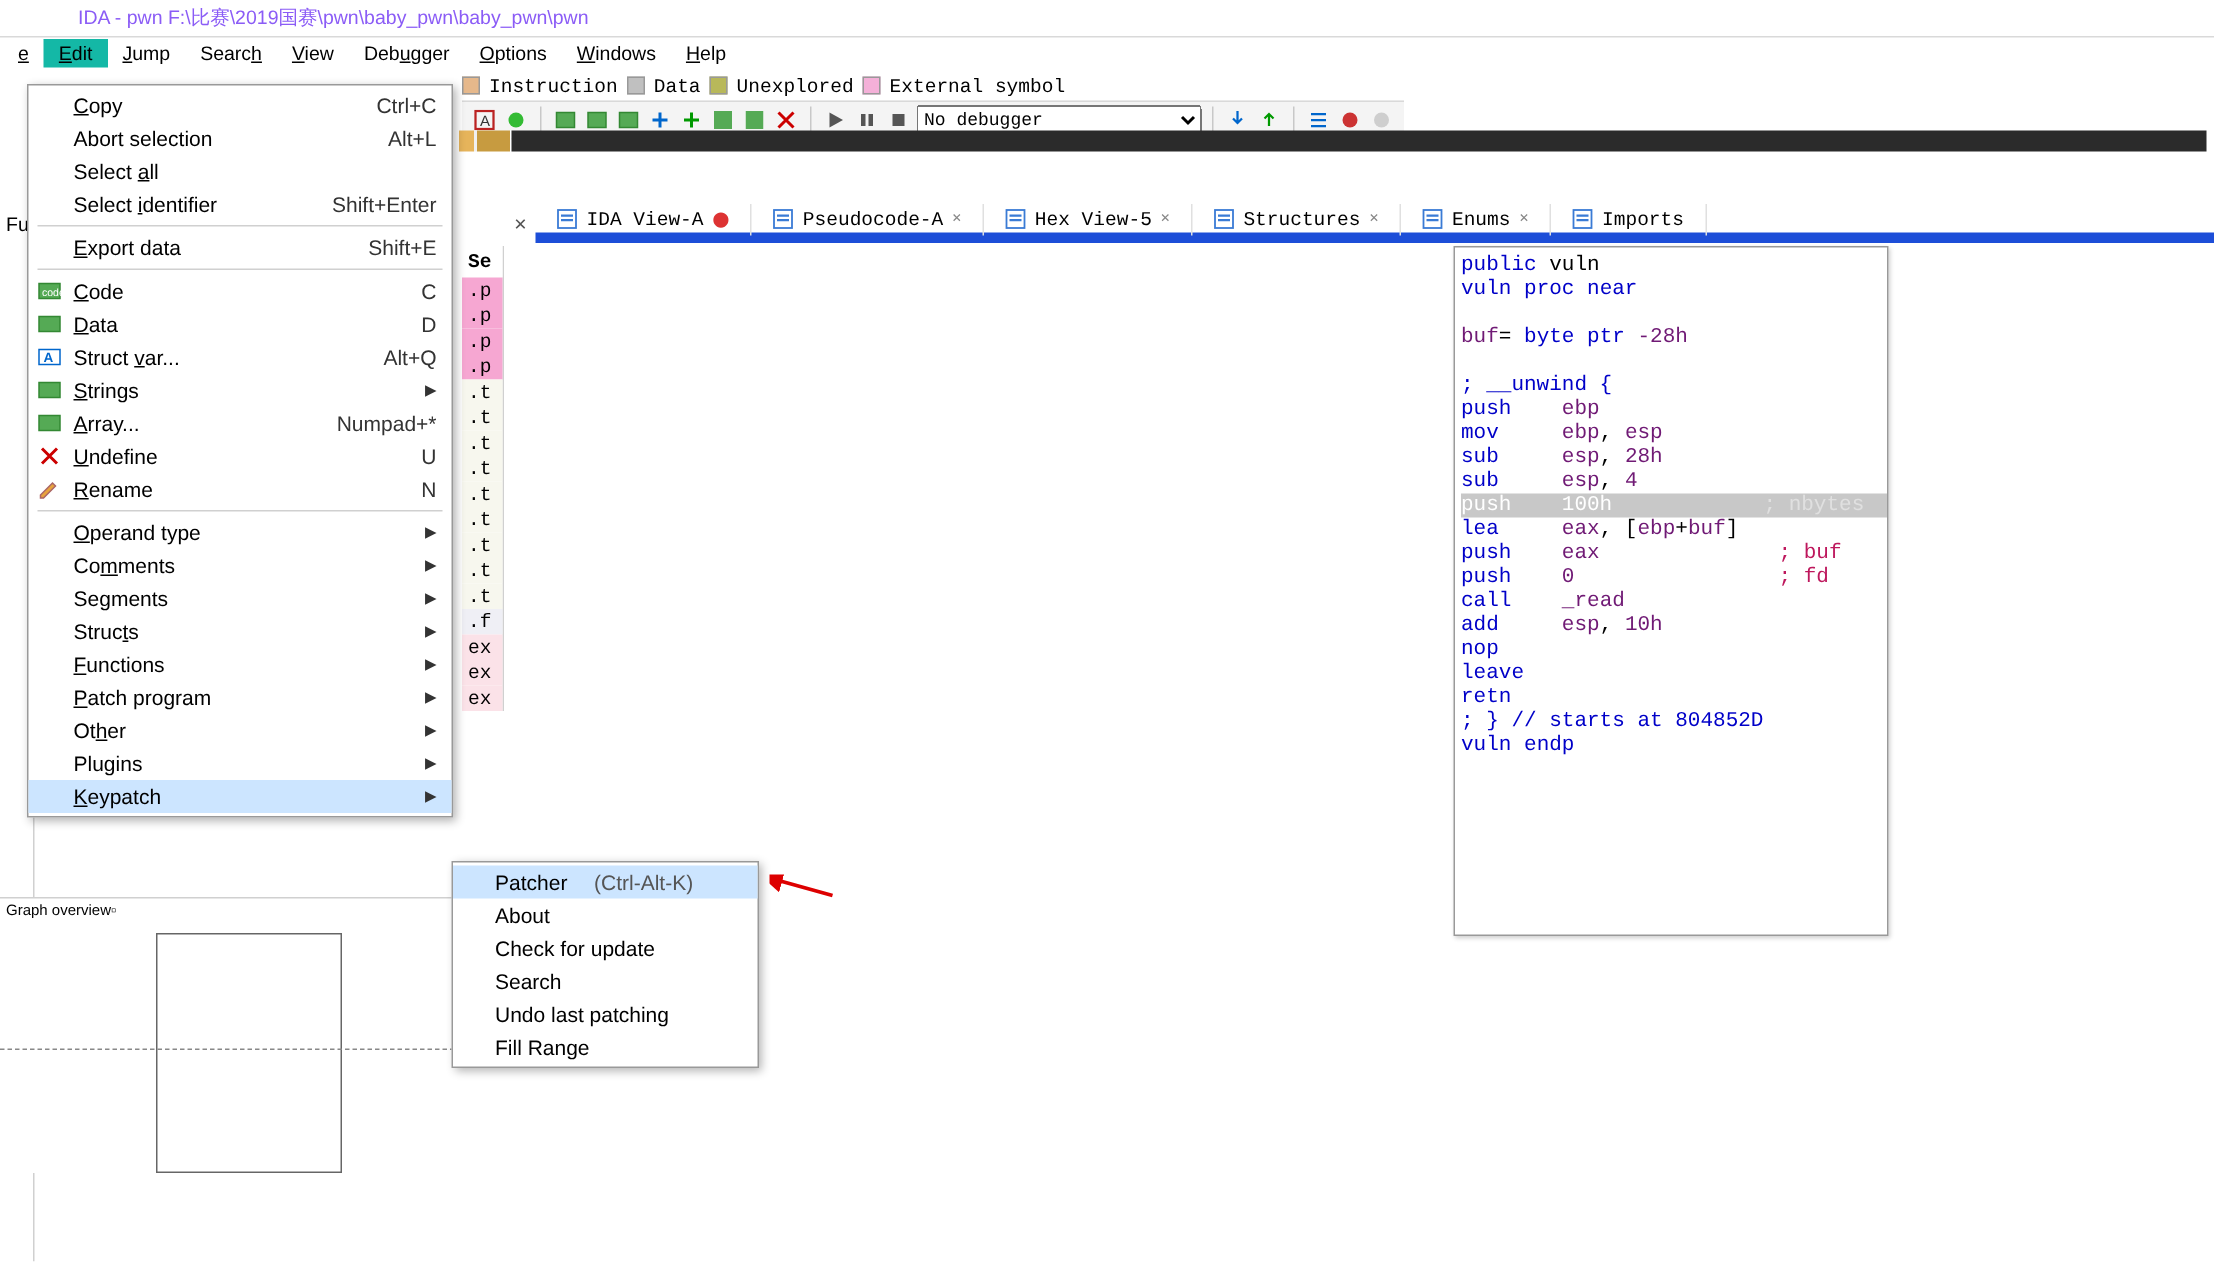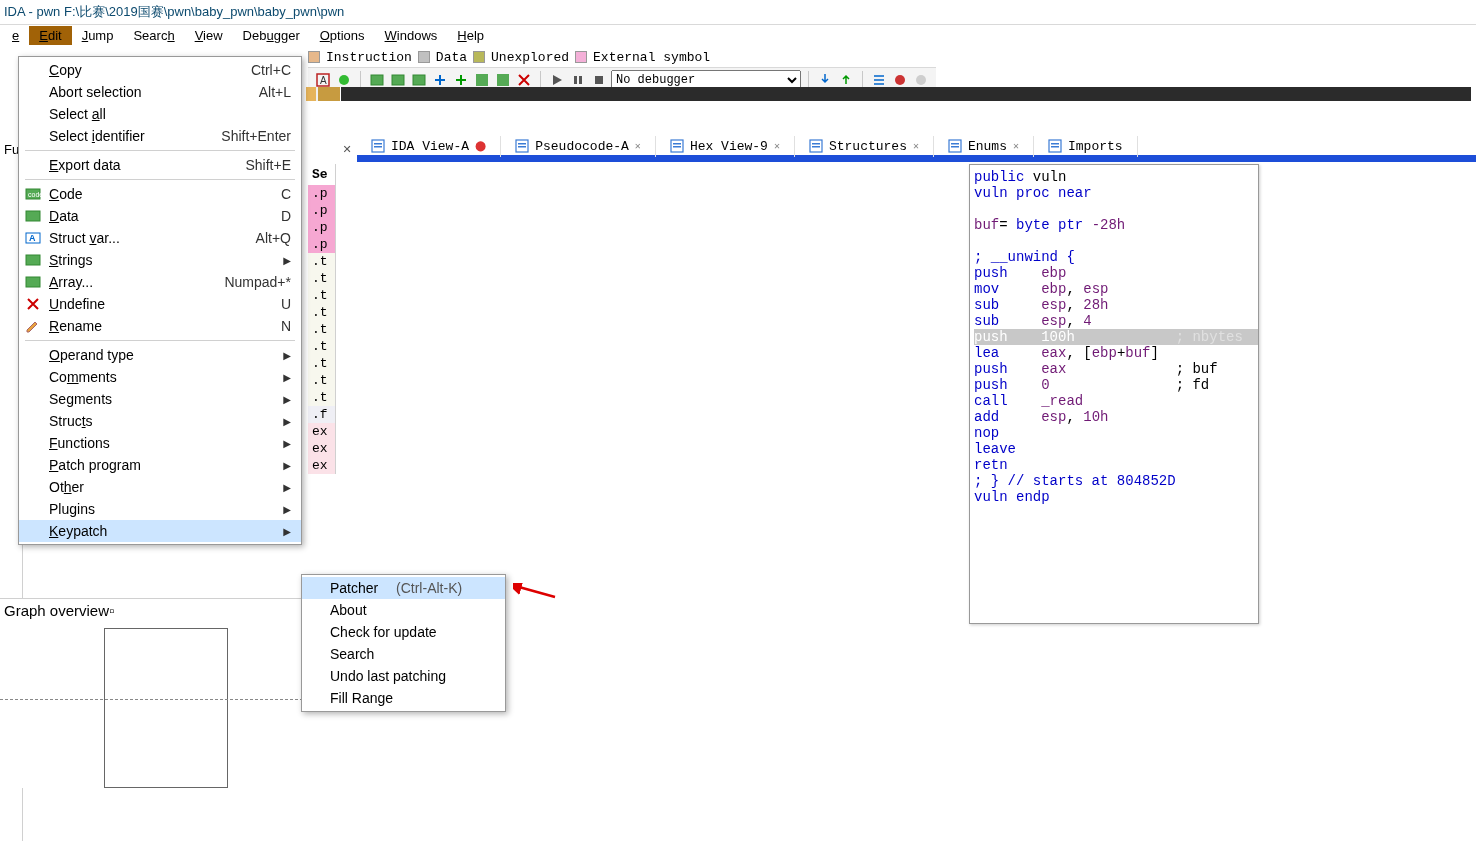--- a/index.html
+++ b/index.html
@@ -1,20 +1,20 @@
 <!DOCTYPE html>
 <html><head>
 <meta charset="utf-8">
 <style>
 * { box-sizing: border-box; margin: 0; padding: 0; }
 body { font-family: "Segoe UI", Tahoma, sans-serif; font-size: 13px; background: #fff; width: 1476px; height: 841px; overflow: hidden; position: relative; }
-.titlebar { height: 24px; padding-left: 4px; line-height: 24px; background: #fff; color: #0c4a6e; font-size: 13px; }
+.titlebar { height: 24px; padding-left: 4px; line-height: 24px; background: #fff; color: #8b5cf6; font-size: 13px; margin-left: 48px; }
 .menubar { height: 22px; background: #fff; border-top: 1px solid #d9d9d9; display: flex; align-items: center; padding-left: 2px; }
 .menubar .menu-item { padding: 2px 10px; cursor: default; text-decoration: none; }
-.menubar .menu-item.active { background: #a16207; }
+.menubar .menu-item.active { background: #14b8a6; }
 .menubar .menu-item span.u { text-decoration: underline; }
 .toolbar { height: 26px; background: #f4f4f4; border-top: 1px solid #d9d9d9; border-bottom: 1px solid #d9d9d9; display: flex; align-items: center; gap: 3px; padding: 0 6px; position: relative; }
 .toolbar .tb-icon { width: 18px; height: 18px; display: inline-flex; align-items: center; justify-content: center; font-size: 11px; }
 .toolbar .sep { width: 1px; height: 18px; background: #c8c8c8; margin: 0 4px; }
 .toolbar select { font-family: "Courier New", monospace; font-size: 12px; height: 20px; width: 190px; }
 .colorbar { height: 16px; display: flex; align-items: center; }
 .colorbar .stripe { height: 14px; }
 .legend { height: 22px; display: flex; align-items: center; gap: 6px; padding-left: 308px; font-family: "Courier New", monospace; font-size: 13px; }
 .legend .sw { width: 12px; height: 12px; display: inline-block; border: 1px solid #999; }
 .tabs { position: absolute; left: 357px; right: 0; top: 137px; height: 25px; display: flex; align-items: center; background: #fff; border-bottom: 7px solid #1d4ed8; gap: 0;}
@@ -25,27 +25,27 @@
 .seg-col .hdr { font-weight: bold; padding: 3px 4px; background: #fff; }
 .seg-col .row { padding: 1px 4px; }
 .seg-col .row.p { background: #f6a7d2; }
 .seg-col .row.t { background: #f7f7ee; }
 .seg-col .row.f { background: #efeff5; }
 .seg-col .row.e { background: #fbe2e8; }
 .left-panel { position: absolute; left: 0; top: 137px; width: 23px; height: 704px; background: #fff; border-right: 1px solid #d0d0d0;}
 .left-panel2 { position: absolute; left: 0; top: 598px; width: 308px; background: #fff; }
 .func-label { padding-left: 4px; font-size: 13px; padding-top: 3px;}
 .line-status { padding: 8px 4px 4px 4px; font-size: 13px; }
-.graph-ov { border-top: 1px solid #d0d0d0; padding: 3px 4px; font-size: 15px; display:flex; }
+.graph-ov { border-top: 1px solid #d0d0d0; padding: 3px 4px; font-size: 10px; display:flex; }
 .graph-canvas { margin: 6px auto 0 104px; width: 124px; height: 160px; border: 1px solid #666; background: #fff; }
 .dashed-line { position:absolute; left:0; top: 699px; width: 308px; border-top: 1px dashed #888;}
 .disasm { position: absolute; left: 969px; top: 164px; width: 290px; height: 460px; border: 1px solid #999; background:#fff; box-shadow: 1px 1px 3px rgba(0,0,0,0.2); font-family: "Courier New", monospace; font-size: 14px; padding: 4px 0 4px 4px; white-space: pre; overflow:hidden;}
 .disasm .kw { color: #0000c8; }
 .disasm .num { color: #701a75; }
-.disasm .cm { color: #000000; }
+.disasm .cm { color: #be185d; margin-left: 10px; }
 .disasm .hl { background: #c8c8c8; color: #fff; display:inline-block; width: 284px; }
 .disasm .hl-cm { color: #e0e0e0; }
 .edit-menu { position: absolute; left: 18px; top: 56px; width: 284px; background: #fff; border: 1px solid #999; box-shadow: 2px 2px 6px rgba(0,0,0,0.3); padding: 2px 0; z-index: 50;}
 .edit-menu .mi { display: flex; align-items: center; padding: 3px 10px 3px 30px; position:relative; font-size: 14px;}
 .edit-menu .mi:hover, .edit-menu .mi.hov { background: #cce5ff; }
 .edit-menu .mi .shortcut { margin-left: auto; color: #333; }
 .edit-menu .mi .arrow { margin-left: auto; font-size: 10px; color: #333; }
 .edit-menu .mi .icon { position:absolute; left: 6px; width: 16px; height: 16px; }
 .edit-menu hr { border: none; border-top: 1px solid #d0d0d0; margin: 3px 6px; }
 .edit-menu .mi span.u { text-decoration: underline; }
@@ -215,21 +215,21 @@
       </svg>
       <span>Pseudocode-A</span>
       <span class="close">✕</span>
     </div>
     <div class="tab">
       <svg class="ticon" width="14" height="14">
         <rect x="1" y="1" width="12" height="12" fill="none" stroke="#3a7bd5" stroke-width="1.2"></rect>
         <rect x="3" y="4" width="8" height="1.5" fill="#3a7bd5"></rect>
         <rect x="3" y="7" width="8" height="1.5" fill="#3a7bd5"></rect>
       </svg>
-      <span>Hex View-9</span>
+      <span>Hex View-5</span>
       <span class="close">✕</span>
     </div>
     <div class="tab">
       <svg class="ticon" width="14" height="14">
         <rect x="1" y="1" width="12" height="12" fill="none" stroke="#3a7bd5" stroke-width="1.2"></rect>
         <rect x="3" y="4" width="8" height="1.5" fill="#3a7bd5"></rect>
         <rect x="3" y="7" width="8" height="1.5" fill="#3a7bd5"></rect>
       </svg>
       <span>Structures</span>
       <span class="close">✕</span>

